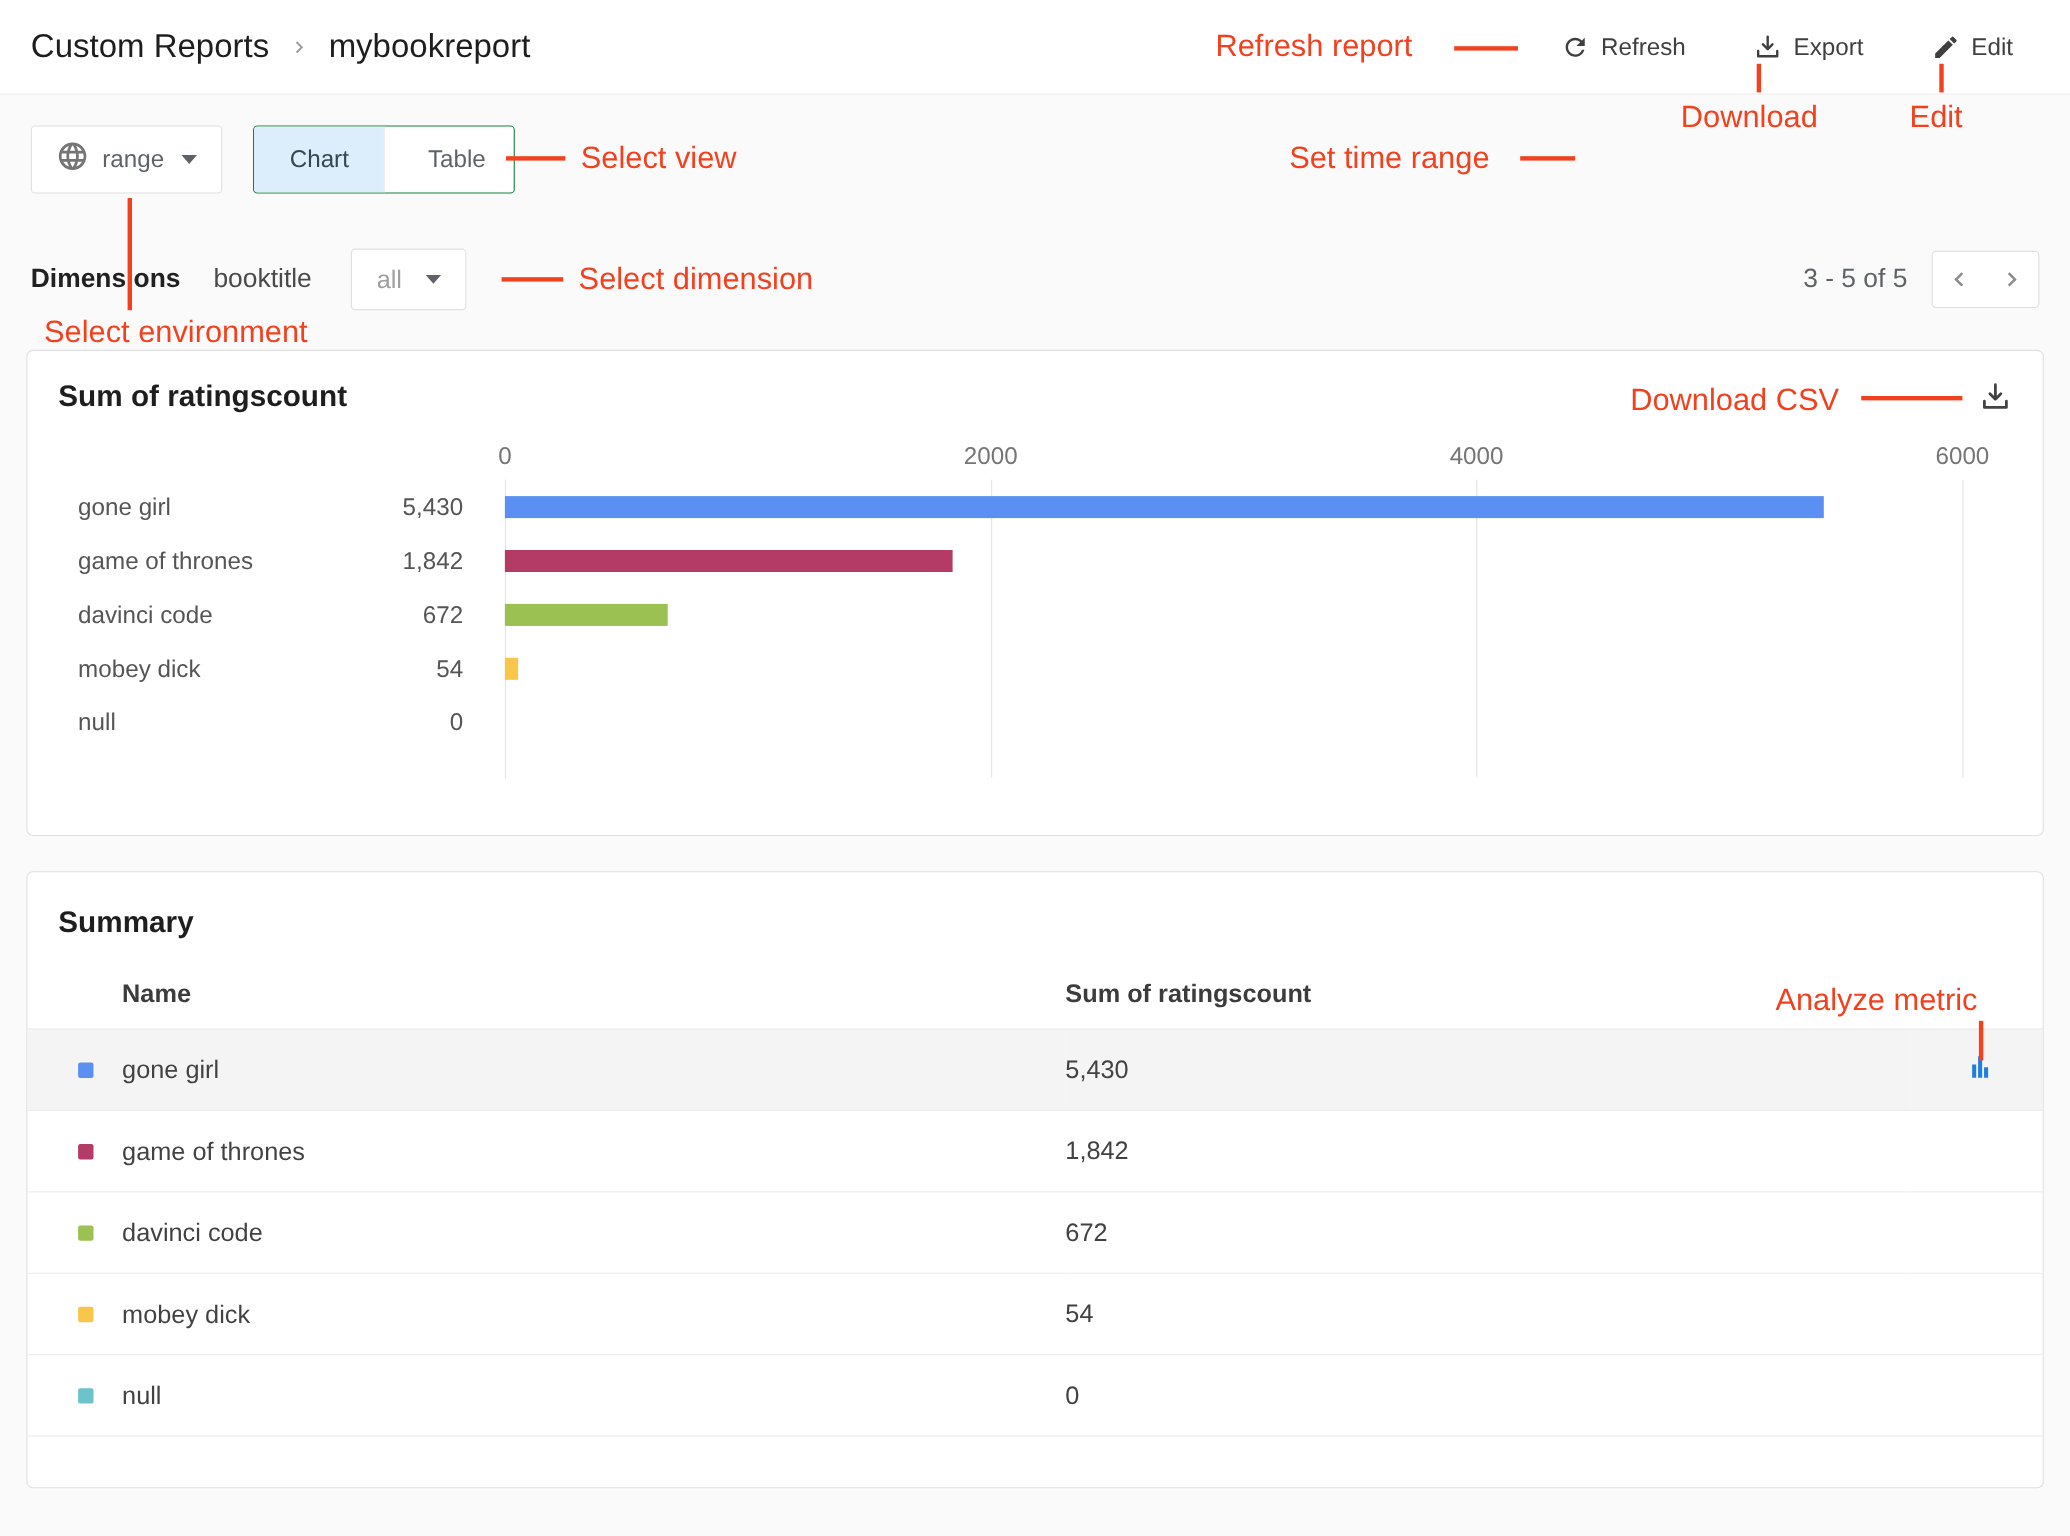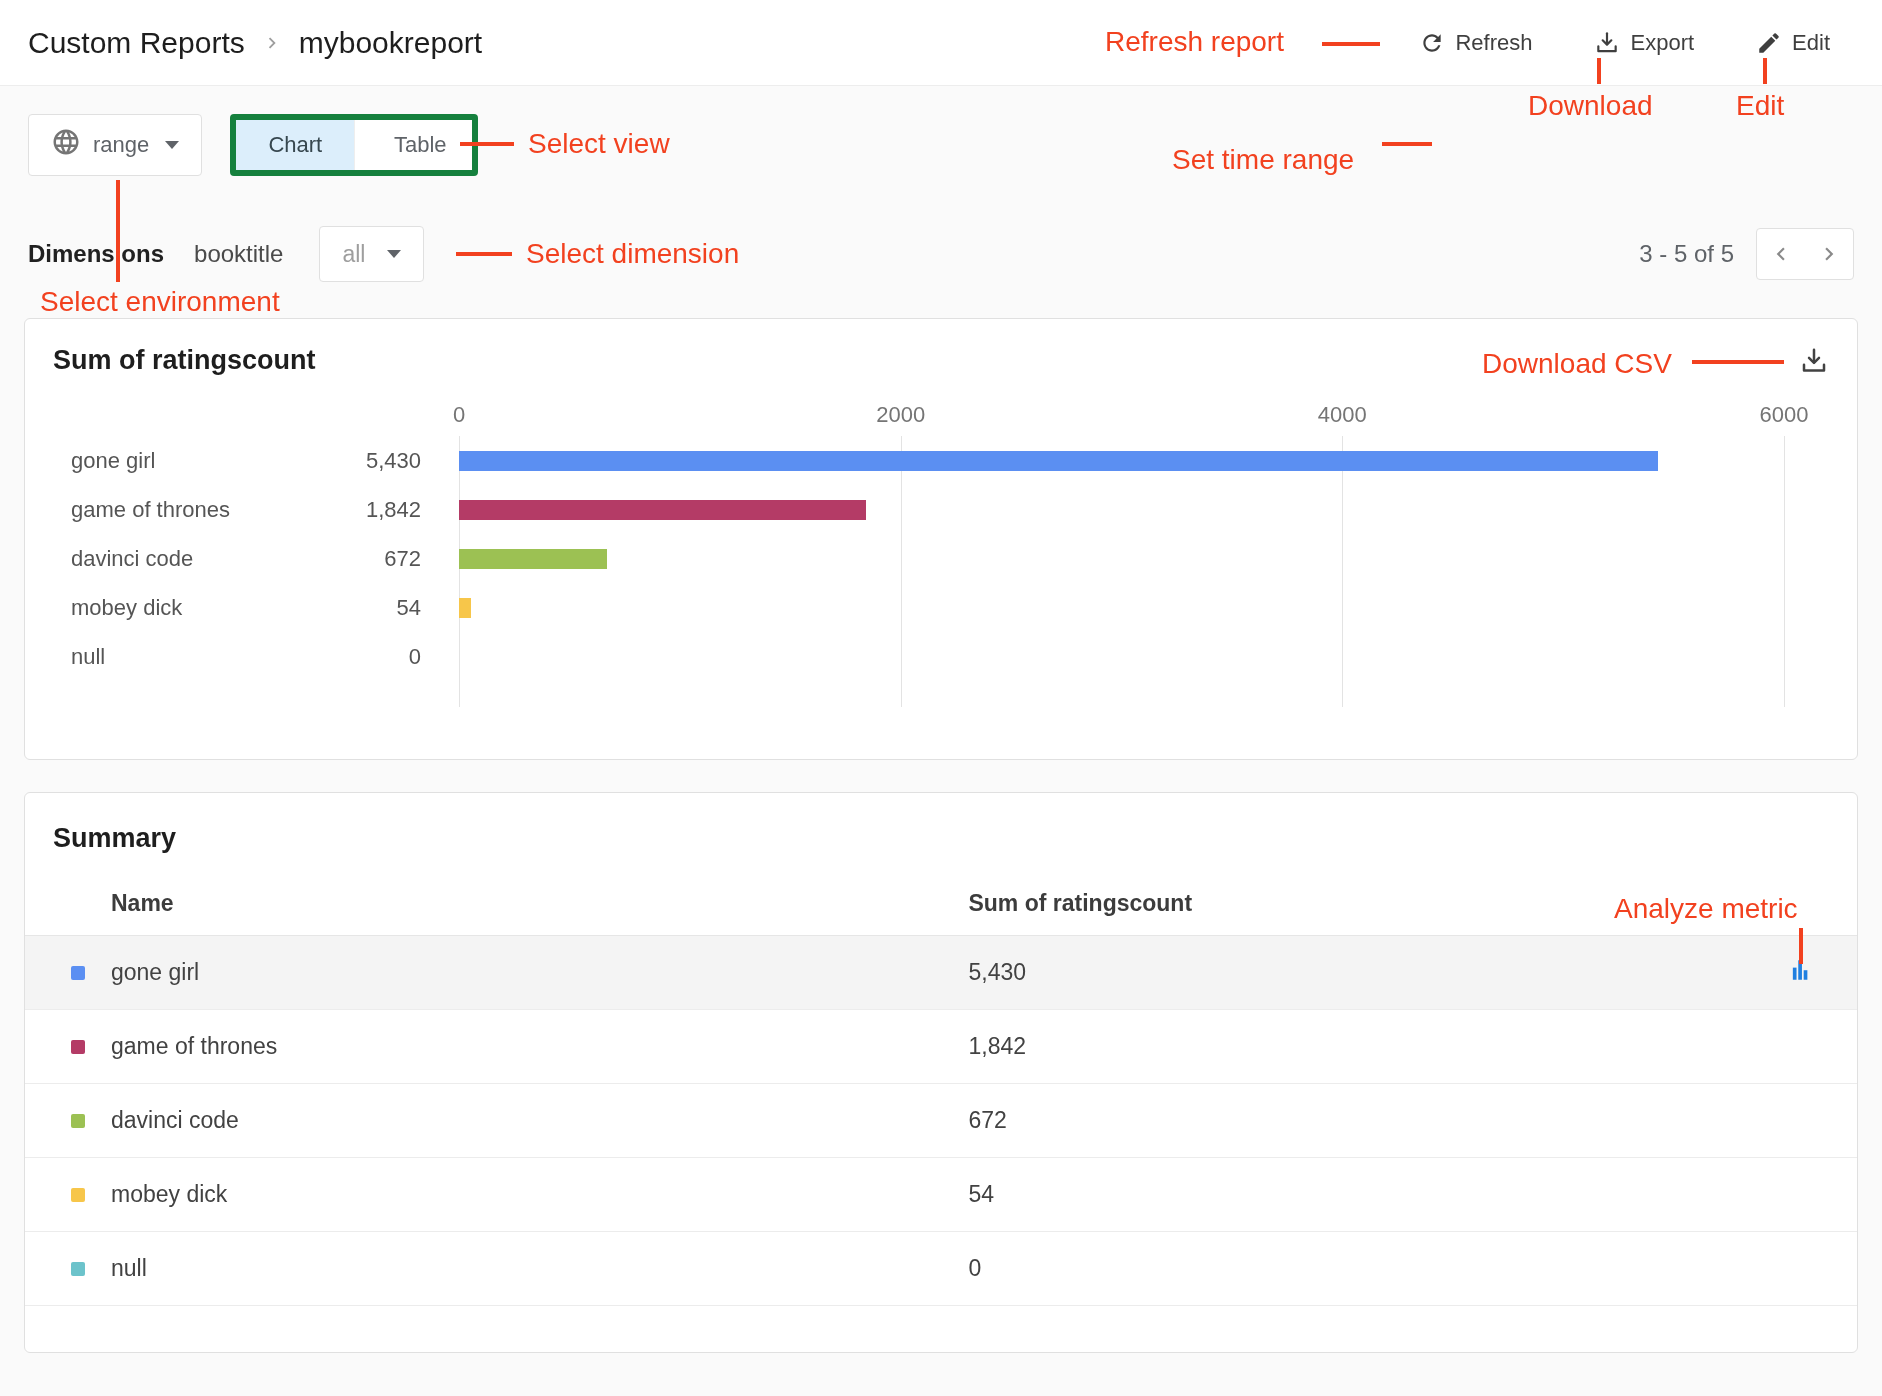--- a/index.html
+++ b/index.html
@@ -35,21 +35,21 @@
   }
   .btn svg { flex:none; }
   .caret {
     display:inline-block; width:0; height:0;
     border-left:7px solid transparent; border-right:7px solid transparent;
     border-top:8px solid currentColor; margin-left:4px;
   }
   .env-btn .globe svg { width:30px; height:30px; color:#757575; }
   .view-toggle {
     margin-left:28px; display:flex; height:62px; background:#fff;
-    border:6px solid #15803d; border-radius:4px; overflow:hidden;
+    border:1px solid #15803d; border-radius:4px; overflow:hidden;
   }
   .view-seg {
     width:118px; display:flex; align-items:center; justify-content:center;
     font-size:22px; color:#5f6368; cursor:pointer;
   }
   .view-seg.active { background:#dceefb; color:#37474f; }
   .view-seg + .view-seg { border-left:1px solid #eee;padding-left:13px; }
   .date-btn { margin-left:auto; font-size:23px; color:#3c4043; }
   .date-btn .cal svg { width:28px; height:28px; color:#424242; }
   .date-btn .caret { color:#5f6368; }
@@ -316,21 +316,21 @@
 
 <div class="ann-line" style="left: 1597px; top: 58px; width: 4px; height: 26px; background: rgb(242, 65, 31);"></div>
 <span class="ann" style="left: 1528px; top: 90px; color: rgb(242, 65, 31);">Download</span>
 
 <div class="ann-line" style="left: 1763px; top: 58px; width: 4px; height: 26px; background: rgb(242, 65, 31);"></div>
 <span class="ann" style="left: 1736px; top: 90px; color: rgb(242, 65, 31);">Edit</span>
 
 <div class="ann-line" style="left: 460px; top: 142px; width: 54px; height: 4px; background: rgb(242, 65, 31);"></div>
 <span class="ann" style="left: 528px; top: 128px; color: rgb(242, 65, 31);">Select view</span>
 
-<span class="ann" style="left: 1172px; top: 128px; color: rgb(242, 65, 31); margin-top: 16px;">Set time range</span>
+<span class="ann" style="left: 1172px; top: 128px; color: rgb(242, 65, 31);">Set time range</span>
 <div class="ann-line" style="left: 1382px; top: 142px; width: 50px; height: 4px; background: rgb(242, 65, 31);"></div>
 
 <div class="ann-line" style="left: 456px; top: 252px; width: 56px; height: 4px; background: rgb(242, 65, 31);"></div>
 <span class="ann" style="left: 526px; top: 238px; color: rgb(242, 65, 31);">Select dimension</span>
 
 <div class="ann-line" style="left: 116px; top: 180px; width: 4px; height: 102px; background: rgb(242, 65, 31);"></div>
 <span class="ann" style="left: 40px; top: 286px; color: rgb(242, 65, 31);">Select environment</span>
 
 <span class="ann" style="left: 1482px; top: 348px; color: rgb(242, 65, 31);">Download CSV</span>
 <div class="ann-line" style="left: 1692px; top: 360px; width: 92px; height: 4px; background: rgb(242, 65, 31);"></div>

